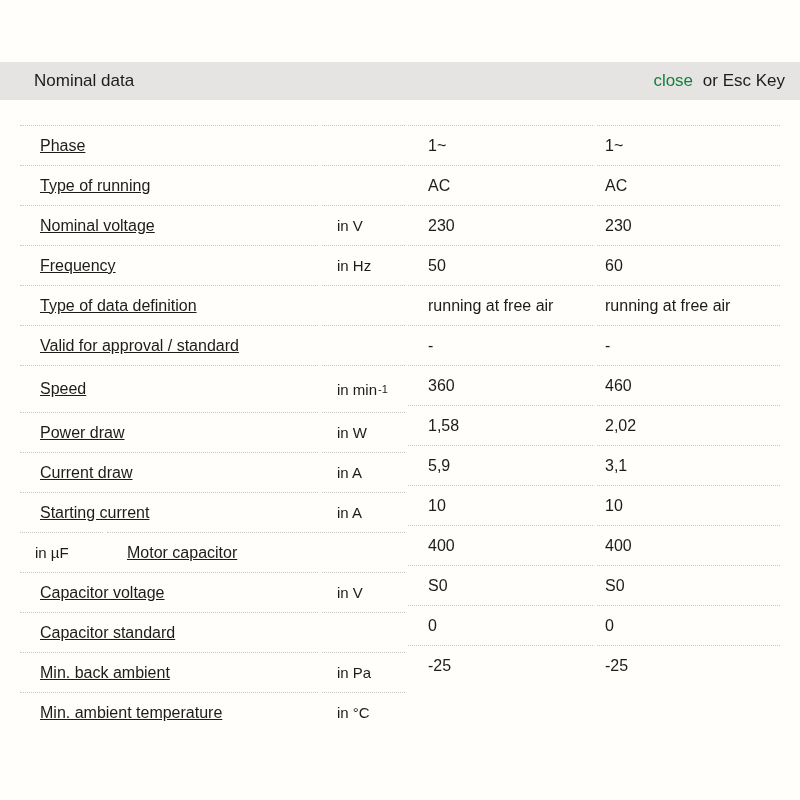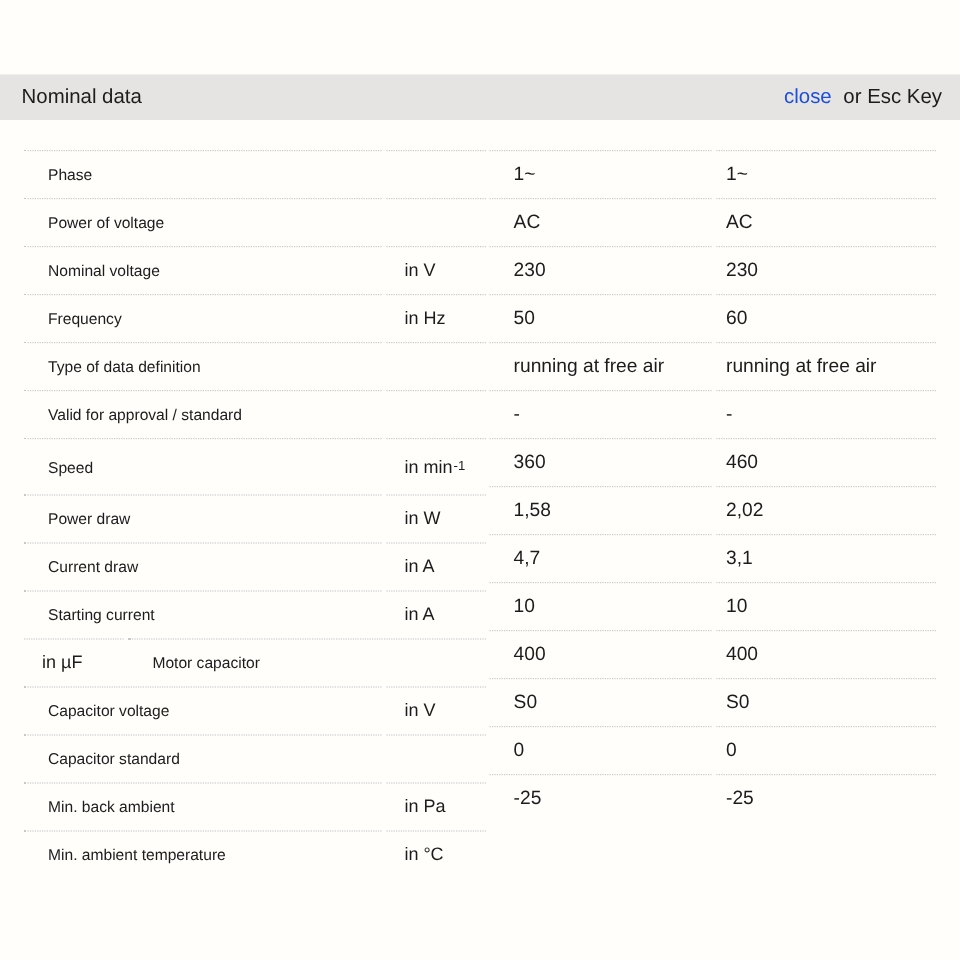--- a/index.html
+++ b/index.html
@@ -19,26 +19,27 @@
     height: 38px;
     background: #e5e4e3;
     display: flex;
     justify-content: space-between;
     align-items: center;
     padding: 0 15px 0 18px;
     font-size: 17px;
   }
   .modal-title {
     color: #1c1c1c;
+    margin-left: 16px;
   }
   .header-close {
     color: #1c1c1c;
   }
   .close-link {
-    color: #1d4ed8;
+    color: #15803d;
     text-decoration: none;
     cursor: pointer;
   }
   .esc-hint {
     margin-left: 5px;
   }
   .table-wrap {
     display: flex;
     align-items: flex-start;
     margin: 25px 20px 0 20px;
@@ -56,21 +57,22 @@
     border-top: 1px dotted #c8c8c8;
     display: flex;
     align-items: center;
     box-sizing: border-box;
     white-space: nowrap;
     overflow: hidden;
   }
   .cell-label {
     flex: 1;
     padding-left: 20px;
-    font-size: 13px;
+    font-size: 16px;
+    text-decoration: underline;
   }
   .cell-unit {
     width: 83px;
     padding-left: 15px;
     font-size: 15px;
     text-align: center;
   }
   .cell-unit sup {
     font-size: 11px;
     line-height: 0;
@@ -98,21 +100,21 @@
   </span>
 </div>
 
 <div class="table-wrap">
   <div class="labels-col">
       <div class="lrow">
         <div class="cell cell-label">Phase</div>
         <div class="cell cell-unit"></div>
       </div>
       <div class="lrow">
-        <div class="cell cell-label">Power of voltage</div>
+        <div class="cell cell-label">Type of running</div>
         <div class="cell cell-unit"></div>
       </div>
       <div class="lrow">
         <div class="cell cell-label">Nominal voltage</div>
         <div class="cell cell-unit">in V</div>
       </div>
       <div class="lrow">
         <div class="cell cell-label">Frequency</div>
         <div class="cell cell-unit">in Hz</div>
       </div>
@@ -188,21 +190,21 @@
       </div>
       <div class="vrow">
         <div class="cell cell-v1">360</div>
         <div class="cell cell-v2">460</div>
       </div>
       <div class="vrow">
         <div class="cell cell-v1">1,58</div>
         <div class="cell cell-v2">2,02</div>
       </div>
       <div class="vrow">
-        <div class="cell cell-v1">4,7</div>
+        <div class="cell cell-v1">5,9</div>
         <div class="cell cell-v2">3,1</div>
       </div>
       <div class="vrow">
         <div class="cell cell-v1">10</div>
         <div class="cell cell-v2">10</div>
       </div>
       <div class="vrow">
         <div class="cell cell-v1">400</div>
         <div class="cell cell-v2">400</div>
       </div>

